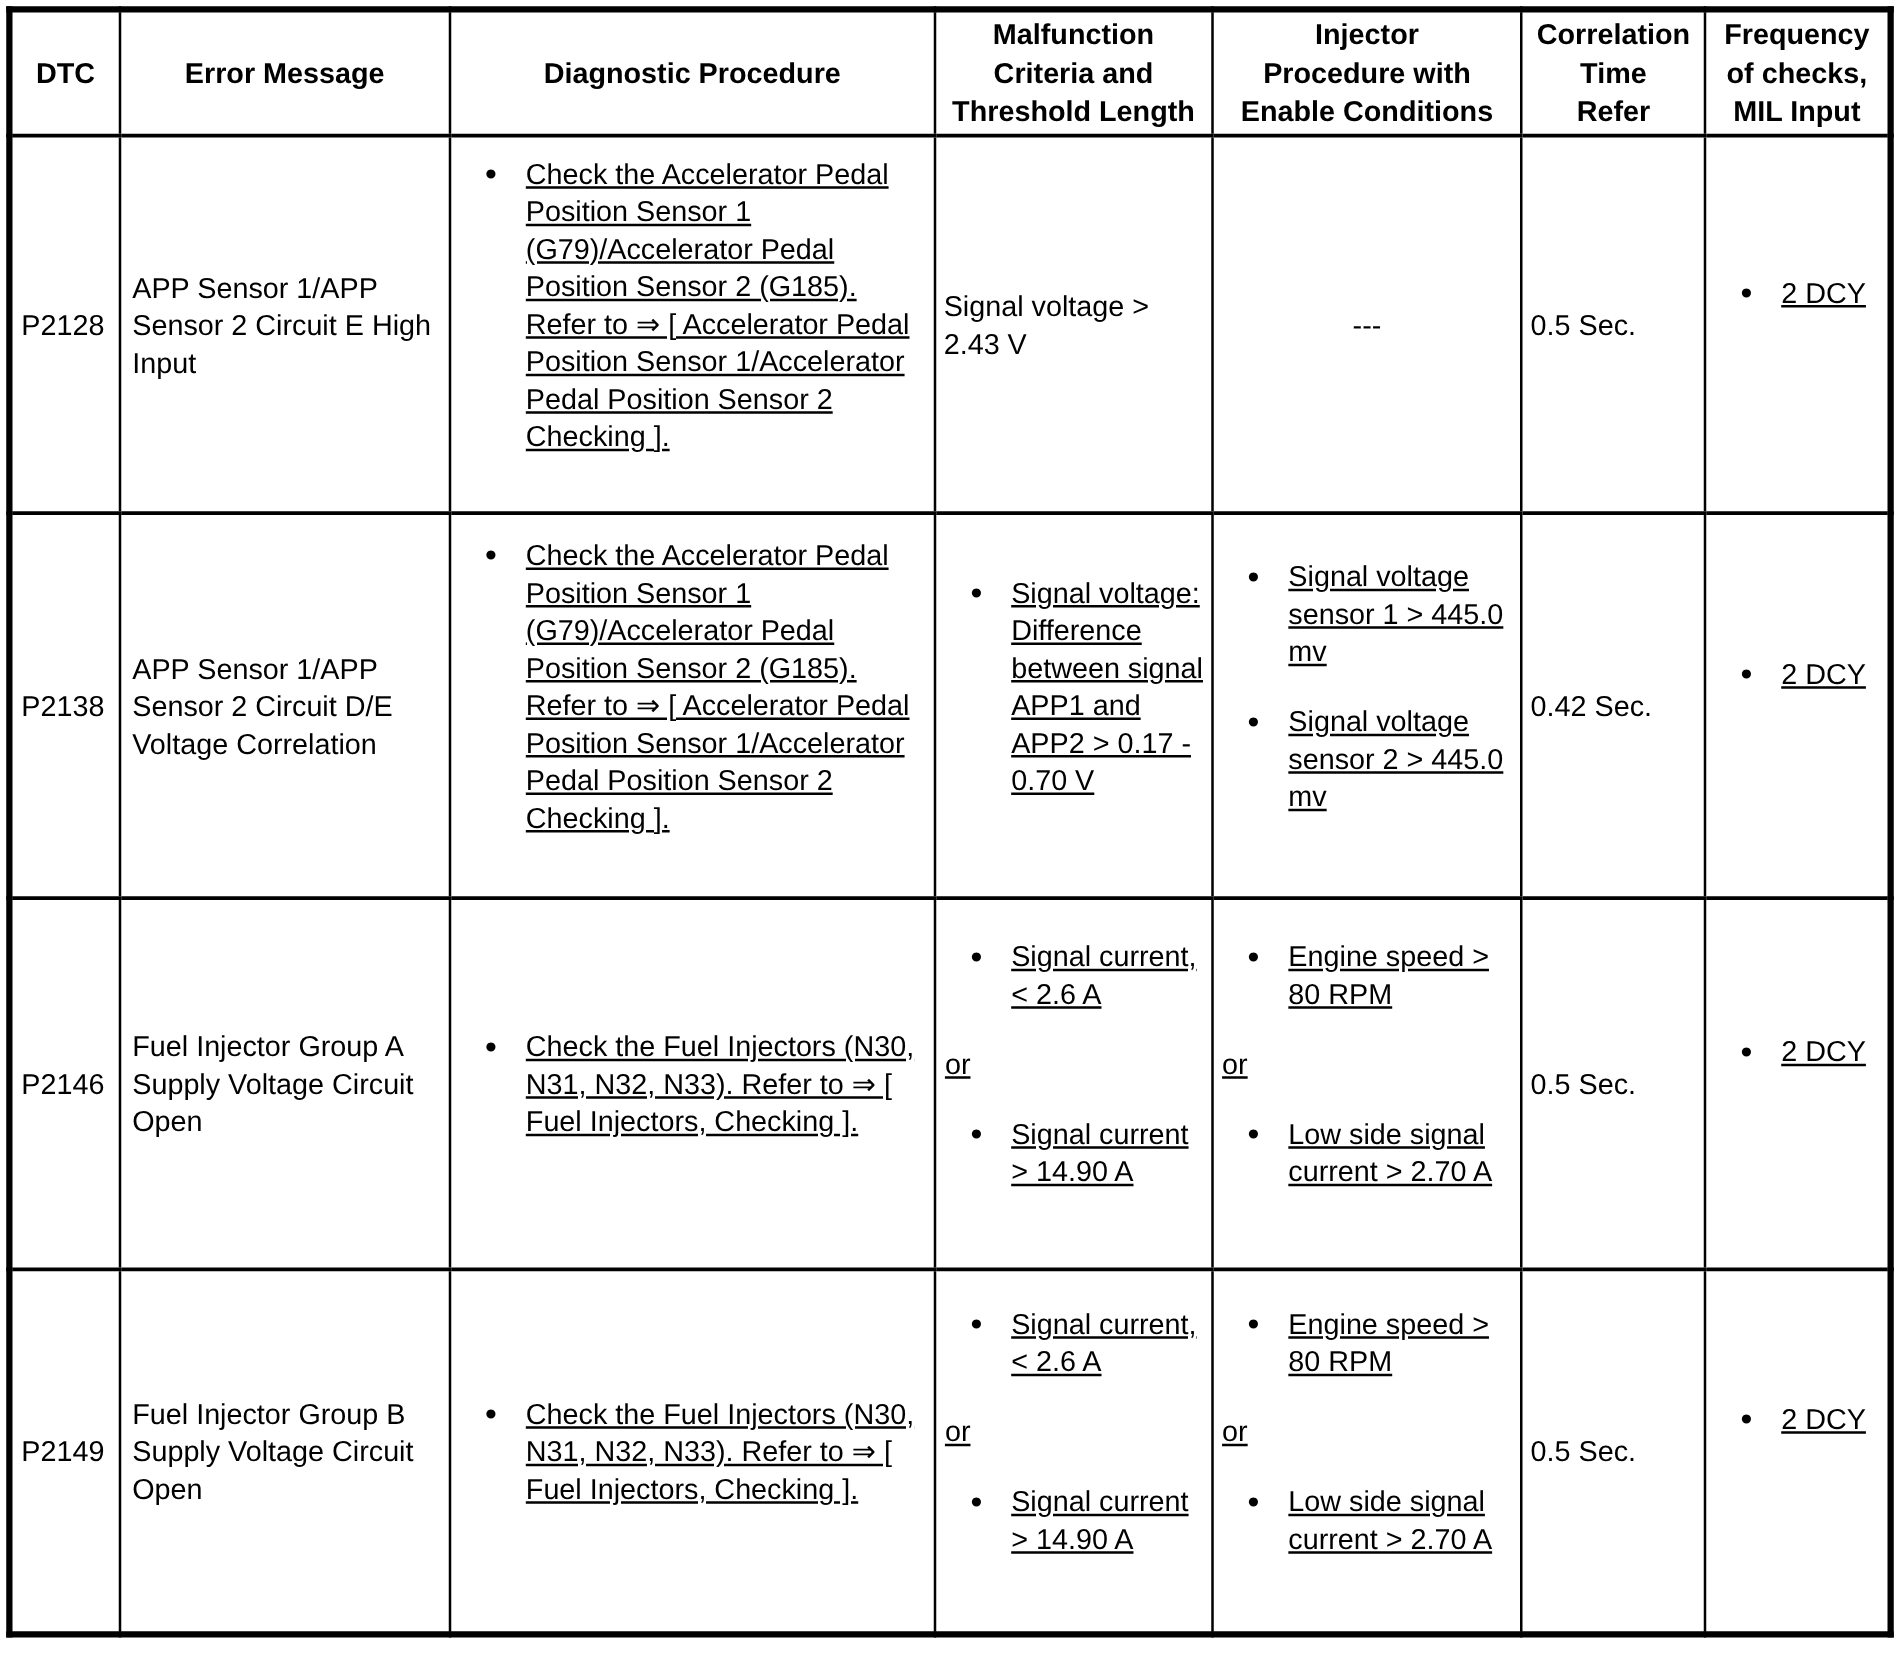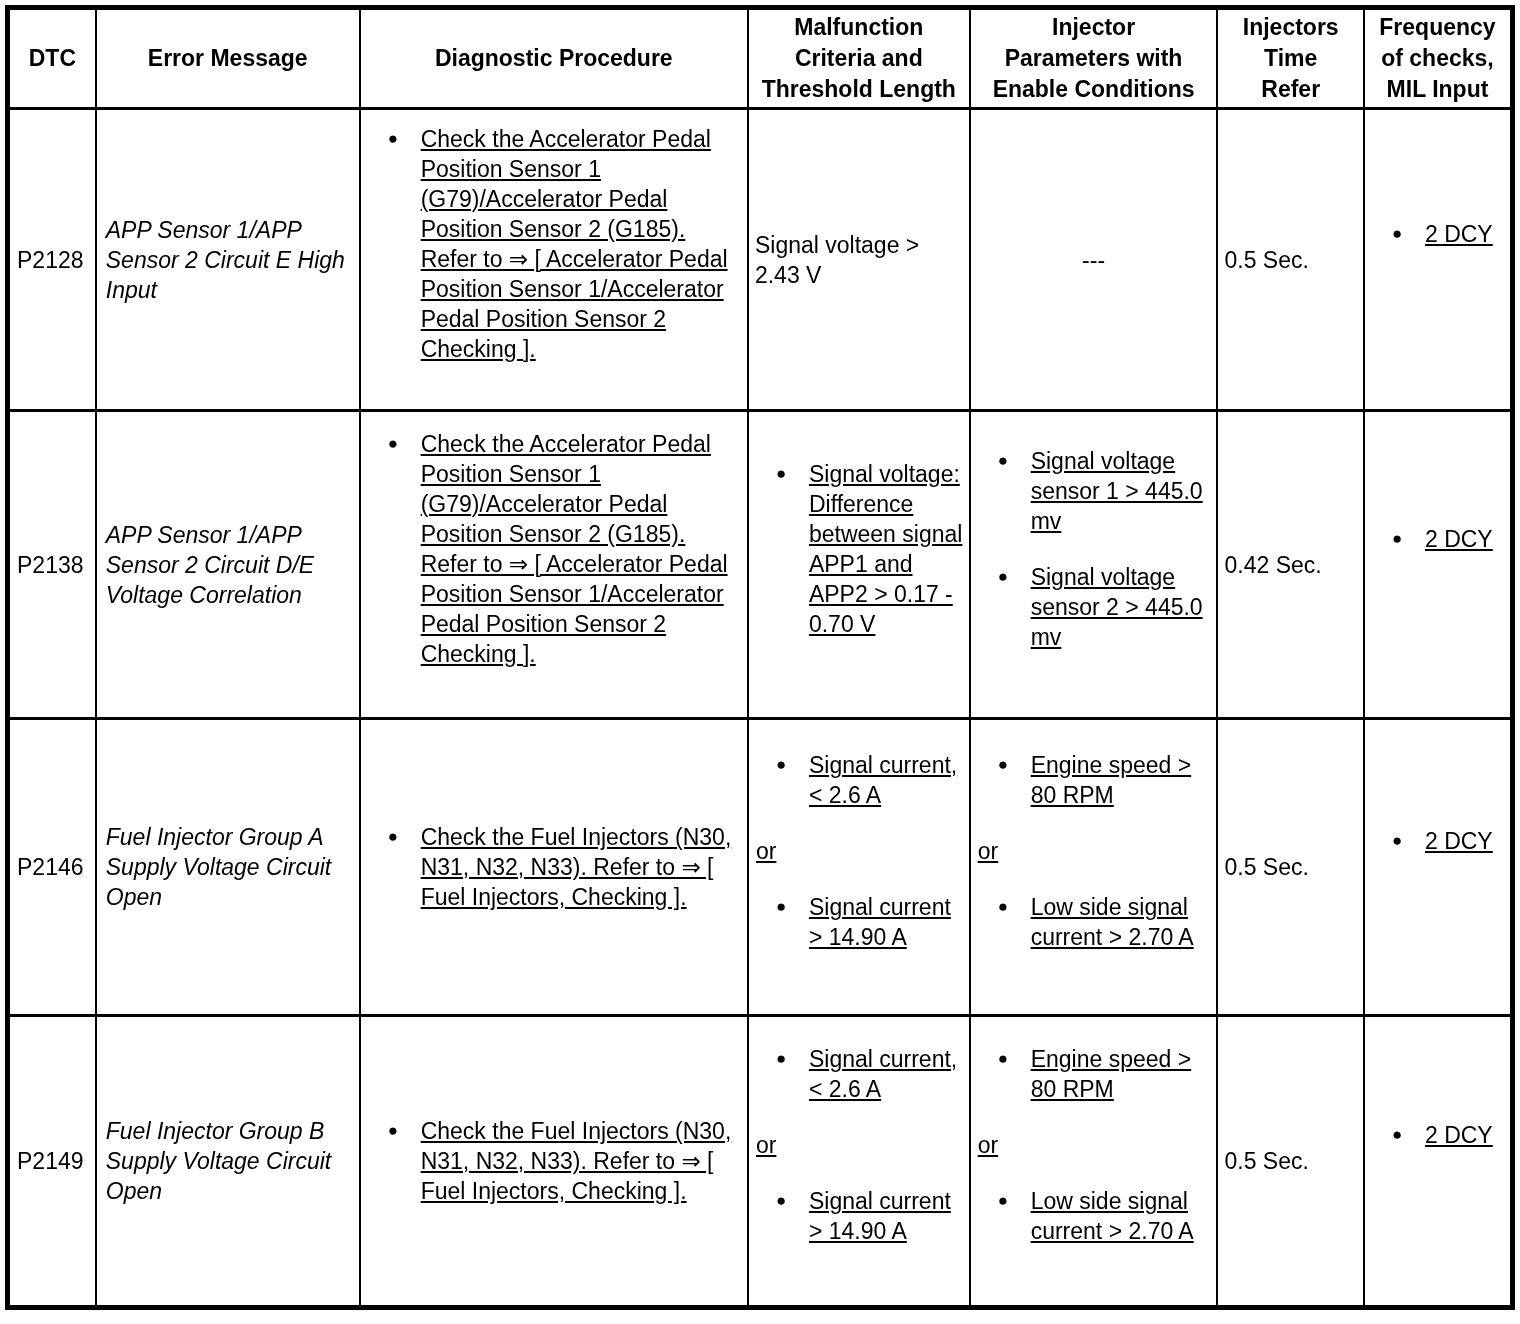--- a/index.html
+++ b/index.html
@@ -39,21 +39,21 @@
     text-align: left;
     padding: 4px 6px;
   }
   tr.header-row   { height: 97px; }
   tr.row-1 { height: 302px; }
   tr.row-2 { height: 308px; }
   tr.row-3 { height: 297px; }
   tr.row-4 { height: 292px; }
 
   td.c-dtc  { padding-left: 7px; }
-  td.c-err  { padding-left: 9px; font-style: italic; }
+  td.c-err  { padding-left: 9px; }
   td.c-mon  { padding-left: 6px; }
   td.centered { text-align: center; }
 
   
   .li {
     display: flex;
     padding-left: 21px;
   }
   .li .bullet {
     flex: none;
@@ -88,25 +88,25 @@
       <th>DTC</th>
       <th>Error Message</th>
       <th>Diagnostic Procedure</th>
       <th>
         <div>Malfunction</div>
         <div>Criteria and</div>
         <div>Threshold Length</div>
       </th>
       <th>
         <div>Injector</div>
-        <div>Parameters with</div>
+        <div>Procedure with</div>
         <div>Enable Conditions</div>
       </th>
       <th>
-        <div>Injectors</div>
+        <div>Correlation</div>
         <div>Time</div>
         <div>Refer</div>
       </th>
       <th>
         <div>Frequency</div>
         <div>of checks,</div>
         <div>MIL Input</div>
       </th>
     </tr>
   </thead>

